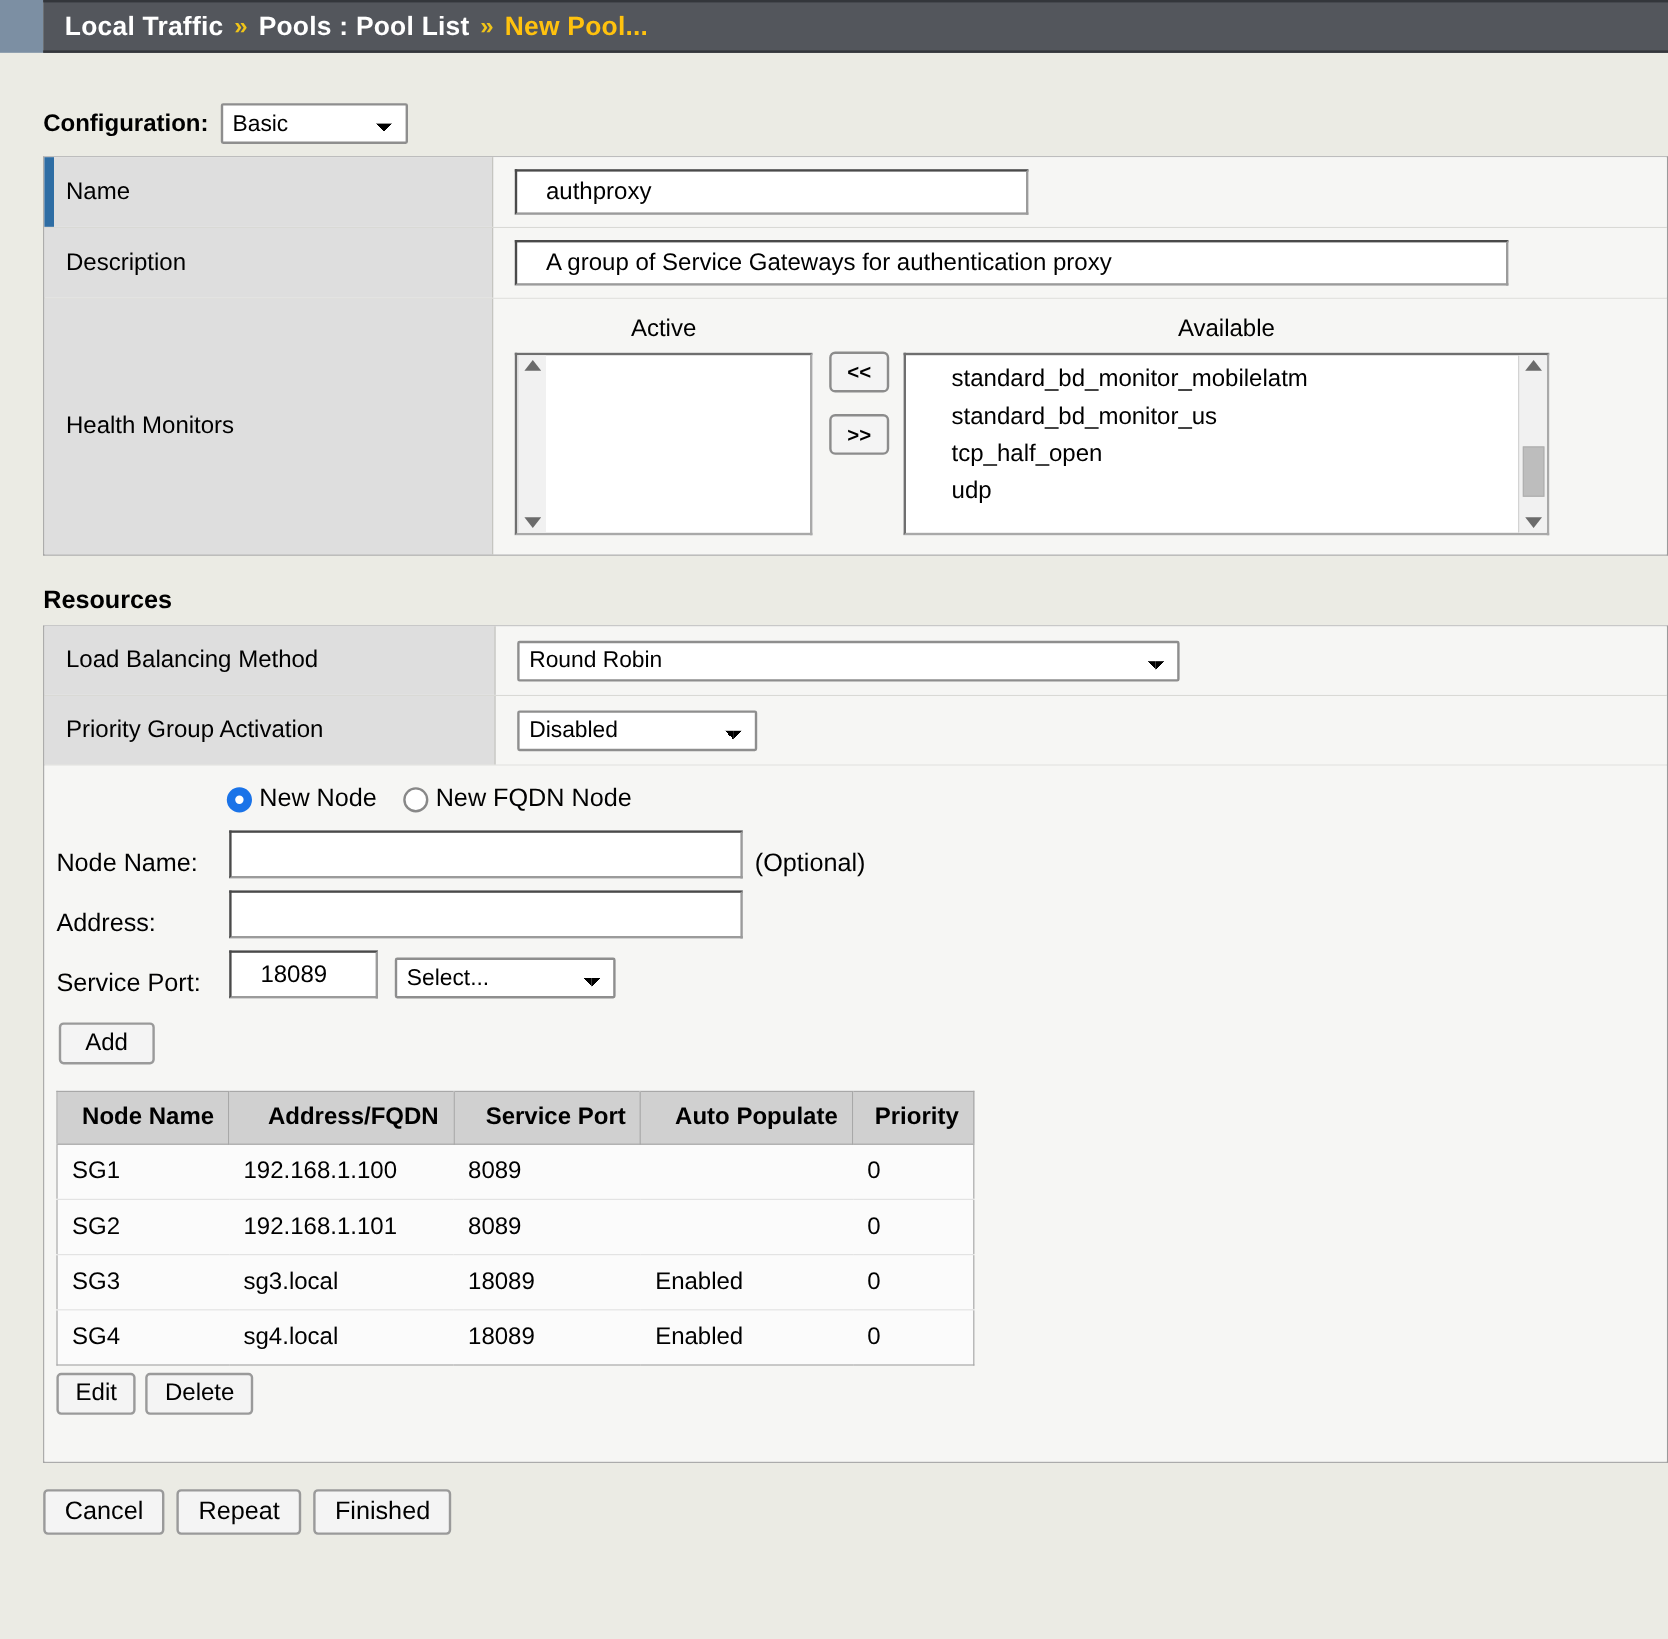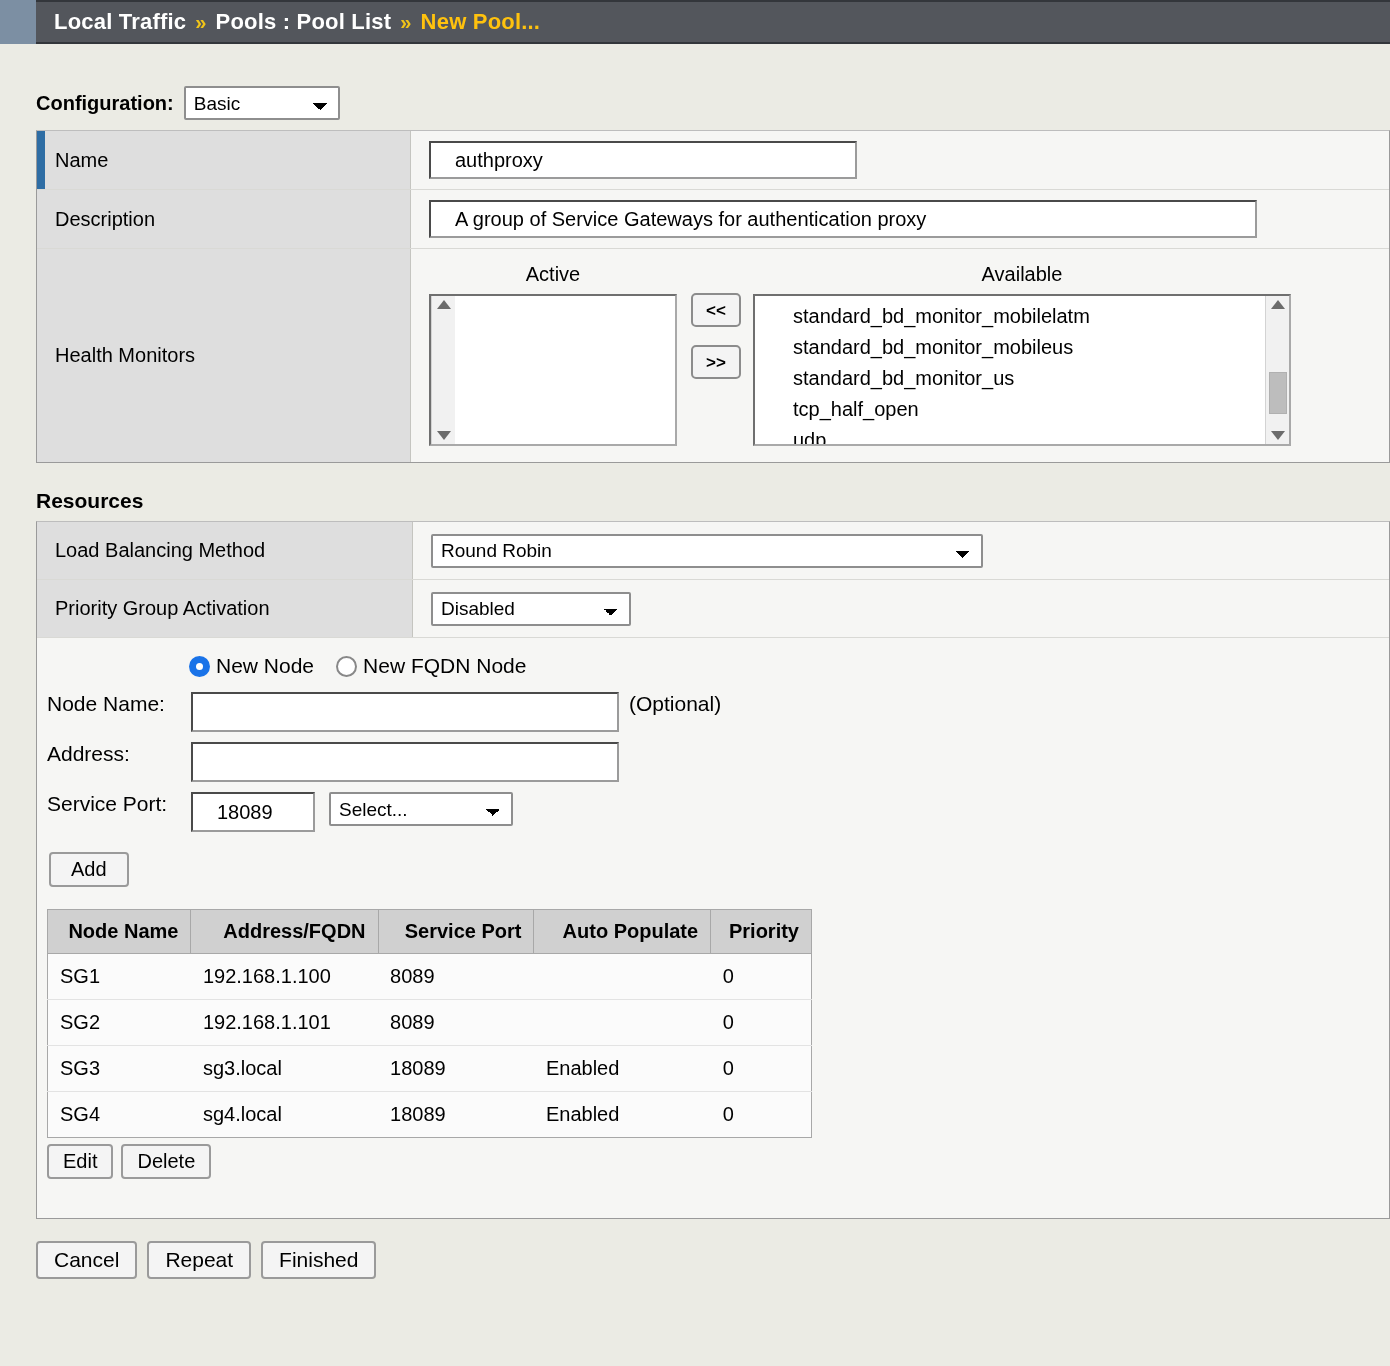--- a/index.html
+++ b/index.html
@@ -277,21 +277,21 @@
     border-radius: 50%;
     background: #fff;
   }
   .radio-label {
     font-size: 21px;
     color: #000;
     margin-right: 16px;
   }
   .field-line {
     display: flex;
-    align-items: flex-start;
+    align-items: flex-end;
     margin-bottom: 10px;
   }
   .field-lbl {
     font-size: 21px;
     color: #000;
     width: 144px;
     text-align: left;
   }
   #node-name-input { width: 428px; height: 40px; }
   #address-input { width: 428px; height: 40px; }
@@ -408,21 +408,20 @@
       <div class="hm-buttons">
         <button class="xfer-btn">&lt;&lt;</button>
         <button class="xfer-btn">&gt;&gt;</button>
       </div>
 
       <div class="hm-col">
         <div class="hm-col-title">Available</div>
         <div class="listbox lb-avail">
           <div class="lb-items">
             <div class="lb-item indent">standard_bd_monitor_mobilelatm</div>
-            <div class="lb-item indent">standard_bd_monitor_mobileus</div>
             <div class="lb-item indent">standard_bd_monitor_us</div>
             <div class="lb-item indent">tcp_half_open</div>
             <div class="lb-item indent">udp</div>
           </div>
           <div class="lb-scroll">
             <div class="arrow-up"></div>
             <div class="lb-thumb" style="top:76px;height:42px;"></div>
             <div class="arrow-down"></div>
           </div>
         </div>

